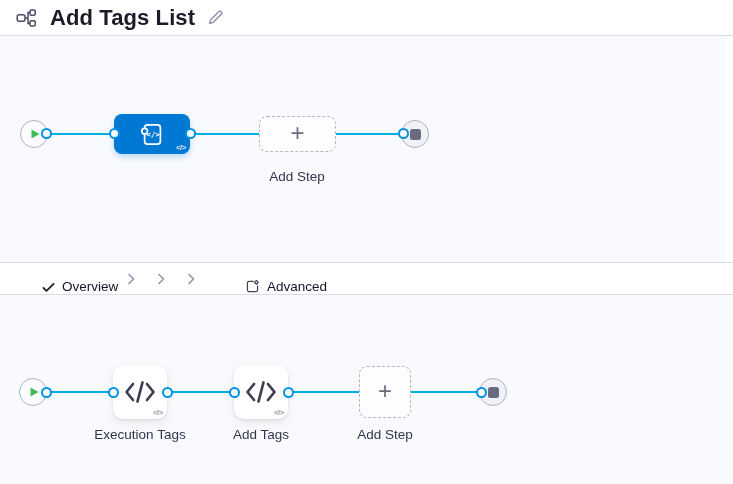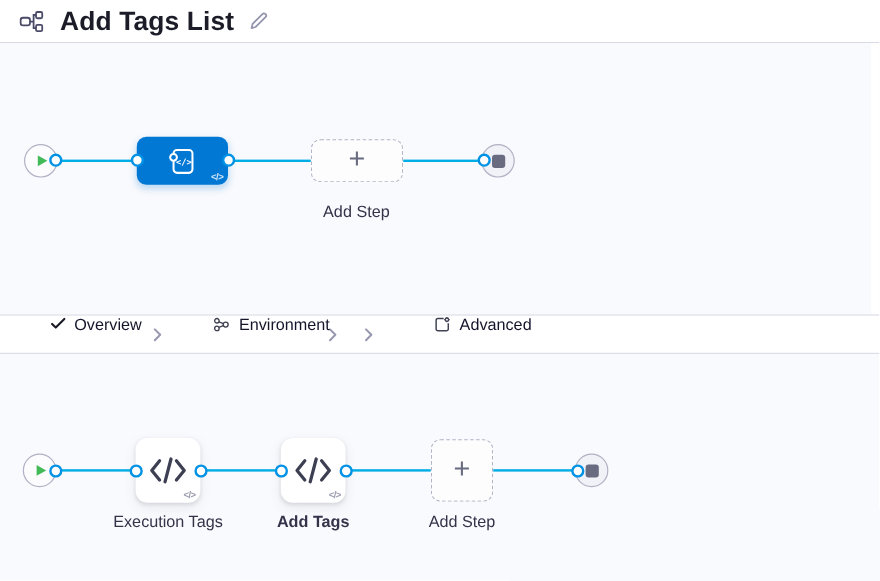--- a/index.html
+++ b/index.html
@@ -69,21 +69,21 @@
     font-size: 13.5px; color: #33344a;
   }
 
   
   .tabbar {
     position: absolute; top: 262px; left: 0; width: 733px; height: 33px;
     background: #ffffff; border-top: 1px solid #dcdde8; border-bottom: 1px solid #dcdde8;
     display: flex; align-items: stretch; z-index: 4;
   }
   .tab {
-    position: relative; width: 116px; display: flex; align-items: flex-start; justify-content: center;
+    position: relative; width: 116px; display: flex; align-items: flex-end; justify-content: center;
     gap: 7px; cursor: pointer; font-size: 13.5px; color: #14142b; font-weight: 500; padding-left: 44px;
   }
   .tab.active { font-weight: 700; }
   .tab.active .tab-underline {
     position: absolute; left: 4px; right: 4px; bottom: -1px; height: 3px;
     background: #0278d5; border-radius: 2px 2px 0 0;
   }
   .tab-sep { width: 30px; display: flex; align-items: center; justify-content: center; }
 </style>
 </head>
@@ -157,31 +157,20 @@
             <path d="M1.5 7.5l3.3 3.2L12.5 3"></path>
           </svg>
       </span>
       <span>Overview</span>
     </div>
     <div class="tab-sep">
       <svg width="12" height="12" viewBox="0 0 12 12" fill="none" stroke="#9899b1" stroke-width="1.7" stroke-linecap="round" stroke-linejoin="round">
           <path d="M4 1.5L8.5 6 4 10.5"></path>
         </svg>
     </div>
-    <div class="tab">
-      <span style="display:inline-flex;">
-        <svg width="15" height="15" viewBox="0 0 16 16" fill="none" stroke="#3f4152" stroke-width="1.2">
-          <circle cx="4" cy="4.6" r="2"></circle>
-            <circle cx="4" cy="11.4" r="2"></circle>
-            <circle cx="11.8" cy="8" r="2.2"></circle>
-          <path d="M5.8 5.6l3.9 1.5M5.8 10.4l3.9-1.5"></path>
-        </svg>
-      </span>
-      <span>Environment</span>
-    </div>
     <div class="tab-sep">
       <svg width="12" height="12" viewBox="0 0 12 12" fill="none" stroke="#9899b1" stroke-width="1.7" stroke-linecap="round" stroke-linejoin="round">
           <path d="M4 1.5L8.5 6 4 10.5"></path>
         </svg>
     </div>
     <div class="tab-sep">
       <svg width="12" height="12" viewBox="0 0 12 12" fill="none" stroke="#9899b1" stroke-width="1.7" stroke-linecap="round" stroke-linejoin="round">
           <path d="M4 1.5L8.5 6 4 10.5"></path>
         </svg>
     </div>
@@ -242,17 +231,17 @@
     </div>
 
     <div class="dot" style="left:40.5px;  top:91.5px;"></div>
     <div class="dot" style="left:107.5px; top:91.5px;"></div>
     <div class="dot" style="left:161.5px; top:91.5px;"></div>
     <div class="dot" style="left:228.5px; top:91.5px;"></div>
     <div class="dot" style="left:282.5px; top:91.5px;"></div>
     <div class="dot" style="left:475.5px; top:91.5px;"></div>
 
     <div class="node-label" style="left:80px;  top:132px;">Execution Tags</div>
-    <div class="node-label" style="left:201px; top:132px;font-weight:bold;">Add Tags</div>
+    <div class="node-label" style="left:201px; top:132px;">Add Tags</div>
     <div class="node-label" style="left:325px; top:132px;text-align:center;">Add Step</div>
   </div>
 
 </div>
 
 </body></html>

